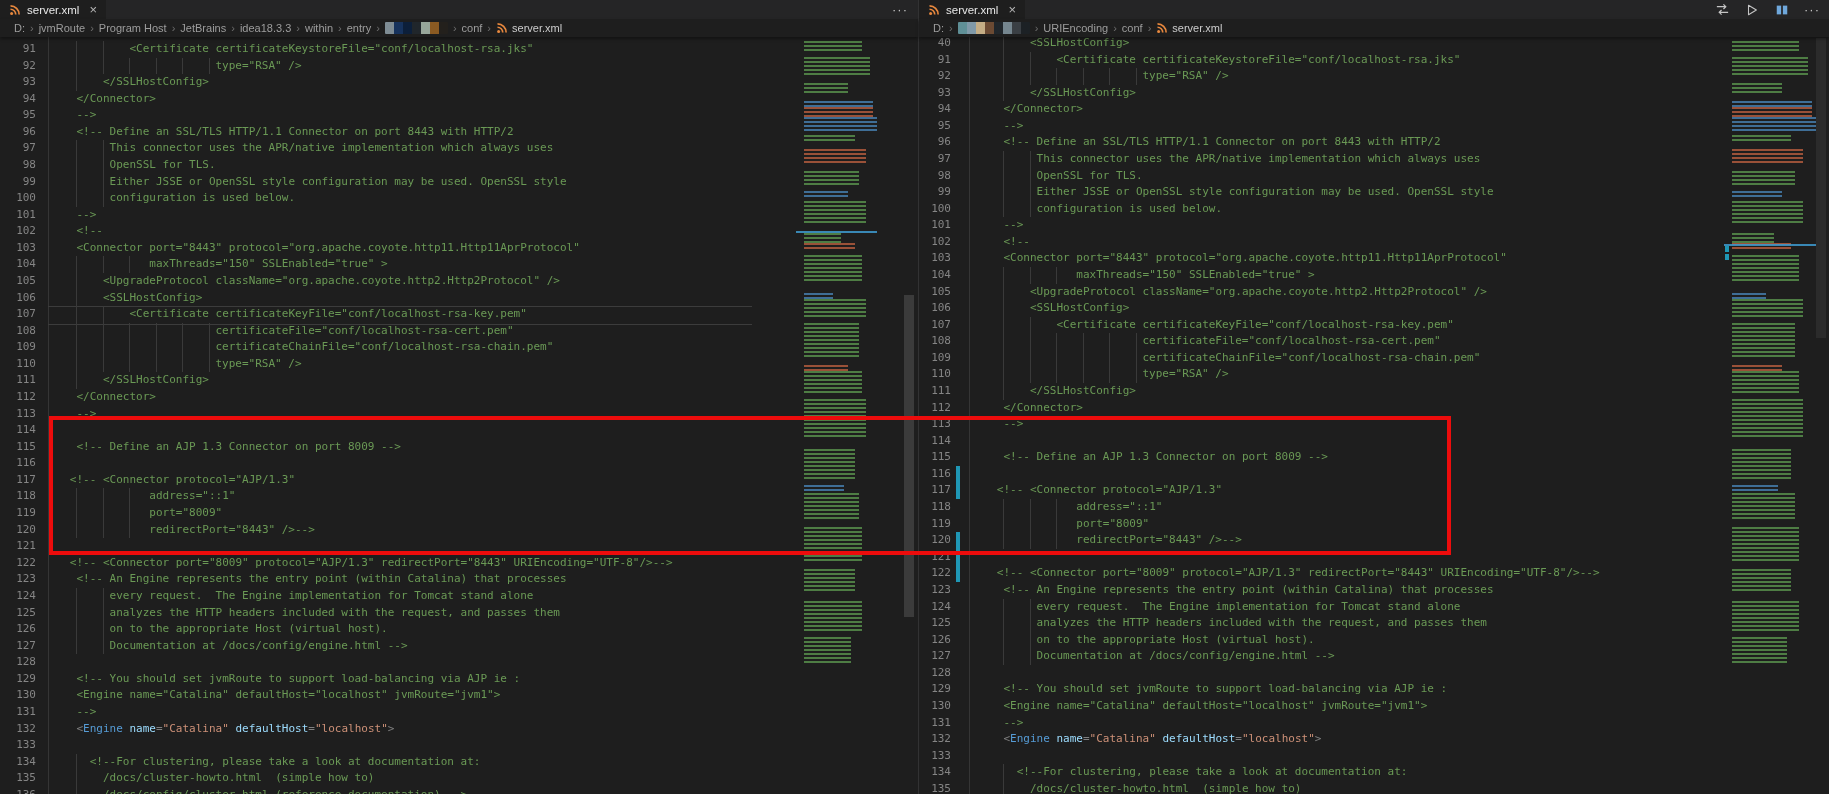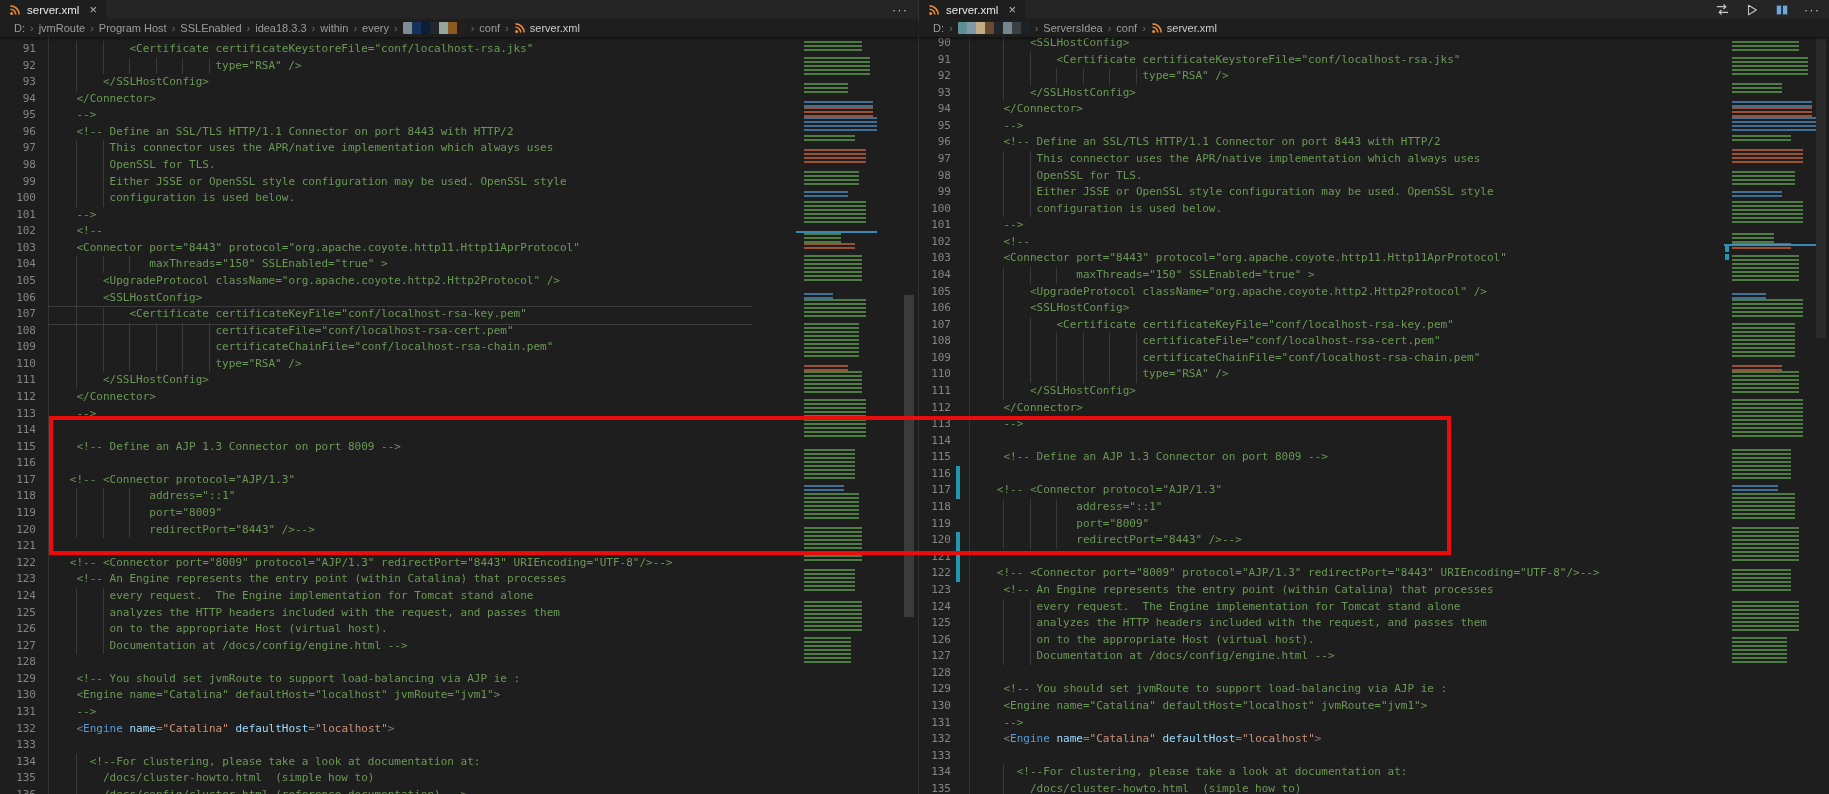--- a/index.html
+++ b/index.html
@@ -82,27 +82,27 @@
           <span class="abtn" style="font-size: 13px; letter-spacing: 1px;">···</span>
         </div>
     </div>
     <div class="crumbs" id="crumbs-left">
         <span class="crumb">D:</span>
         <span class="csep">›</span>
         <span class="crumb">jvmRoute</span>
         <span class="csep">›</span>
         <span class="crumb">Program Host</span>
         <span class="csep">›</span>
-        <span class="crumb">SSLEnabled</span>
+        <span class="crumb">JetBrains</span>
         <span class="csep">›</span>
         <span class="crumb">idea18.3.3</span>
         <span class="csep">›</span>
         <span class="crumb">within</span>
         <span class="csep">›</span>
-        <span class="crumb">every</span>
+        <span class="crumb">entry</span>
         <span class="csep">›</span>
         <span class="redacted">
           <i style="background: rgb(126, 140, 148);"></i>
           <i style="background: rgb(22, 50, 92);"></i>
           <i style="background: rgb(12, 31, 58);"></i>
           <i style="background: rgb(32, 38, 43);"></i>
           <i style="background: rgb(151, 166, 154);"></i>
           <i style="background: rgb(138, 90, 34);"></i>
           <i style="background: rgb(35, 32, 28);"></i>
         </span>
@@ -465,39 +465,39 @@
           <i style="background: rgb(95, 143, 150);"></i>
           <i style="background: rgb(128, 153, 168);"></i>
           <i style="background: rgb(196, 173, 133);"></i>
           <i style="background: rgb(107, 74, 51);"></i>
           <i style="background: rgb(32, 38, 43);"></i>
           <i style="background: rgb(117, 134, 143);"></i>
           <i style="background: rgb(58, 63, 68);"></i>
           <i style="background: rgb(28, 33, 37);"></i>
         </span>
         <span class="csep">›</span>
-        <span class="crumb">ServersIdea</span>
+        <span class="crumb">URIEncoding</span>
         <span class="csep">›</span>
         <span class="crumb">conf</span>
         <span class="csep">›</span>
         <span class="crumb crumb-file last">
           <span style="display: inline-flex;">
             <svg width="12" height="12" viewBox="0 0 16 16">
               <circle cx="3.5" cy="12.5" r="2" fill="#e8883e"></circle>
               <path d="M2 7 a7 7 0 0 1 7 7" stroke="#e8883e" stroke-width="2.2" fill="none"></path>
               <path d="M2 2.5 a11.5 11.5 0 0 1 11.5 11.5" stroke="#e8883e" stroke-width="2.2" fill="none"></path>
             </svg>
           </span>
           <span>server.xml</span>
         </span>
       </div>
     <div class="editor" id="editor-right">
         <div class="edgeline" style="left: 50px;"></div>
         <div class="row" style="top: -2px;">
-          <span class="num" style="left: 0px; width: 32px;">90</span>
+          <span class="num" style="left: 0px; width: 32px;">40</span>
           <span class="guide" style="left: 84.48px;"></span>
           <span class="txt c-com" style="left: 110.96px;">&lt;SSLHostConfig&gt;</span>
         </div>
         <div class="row" style="top: 14.574px;">
           <span class="num" style="left: 0px; width: 32px;">91</span>
           <span class="guide" style="left: 84.48px;"></span>
           <span class="guide" style="left: 110.96px;"></span>
           <span class="txt c-com" style="left: 137.44px;">&lt;Certificate certificateKeystoreFile="conf/localhost-rsa.jks"</span>
         </div>
         <div class="row" style="top: 31.148px;">

